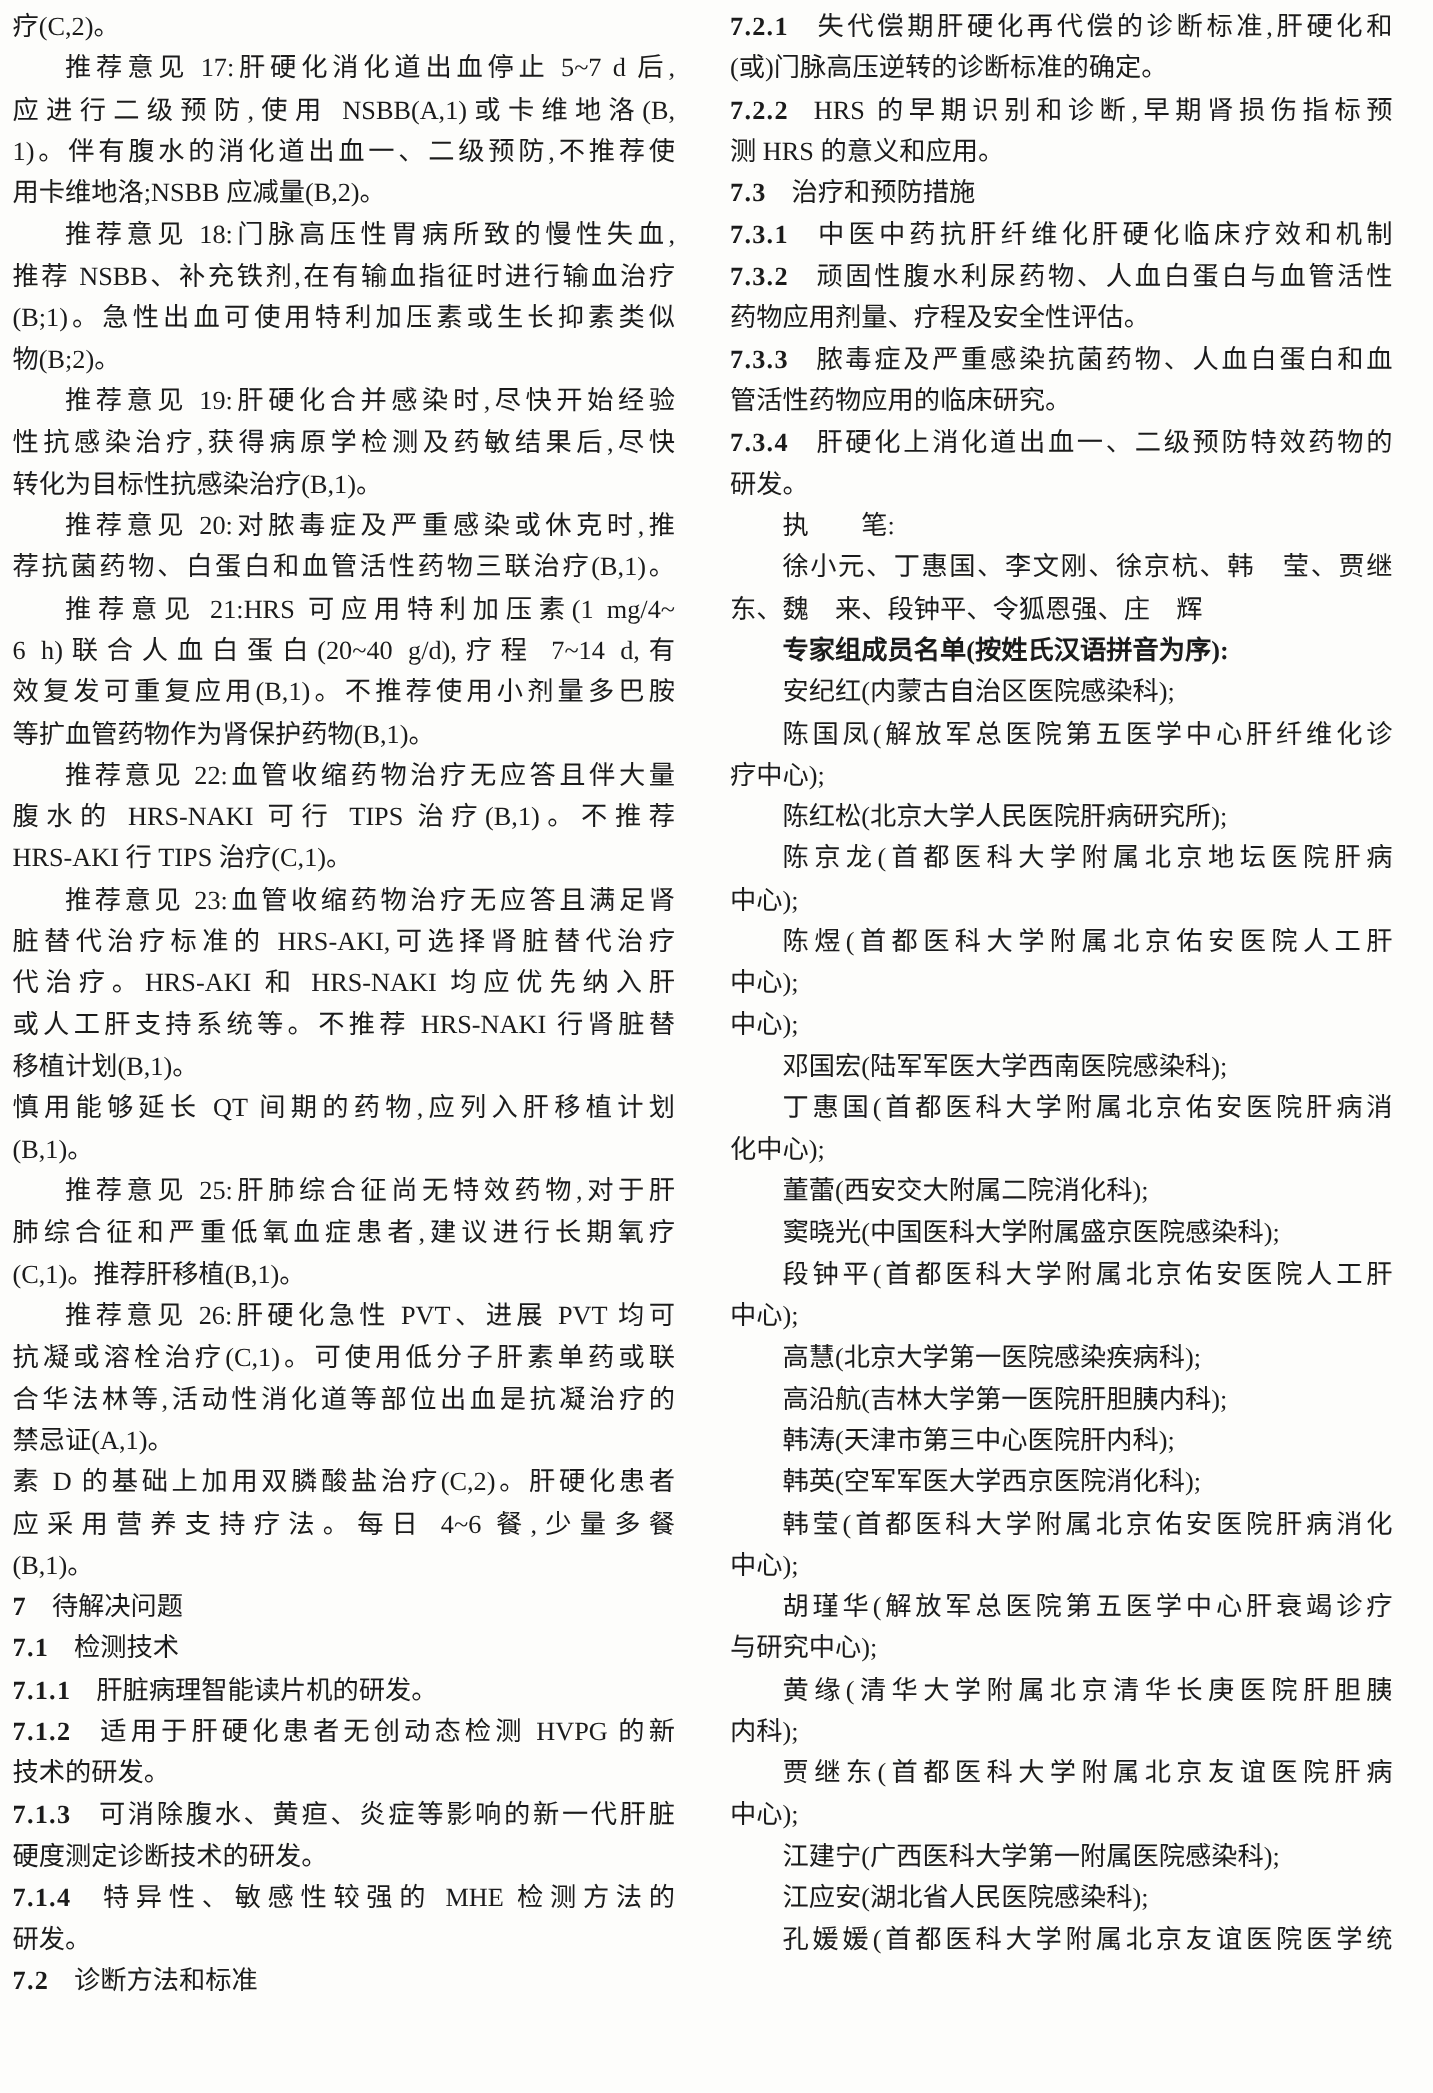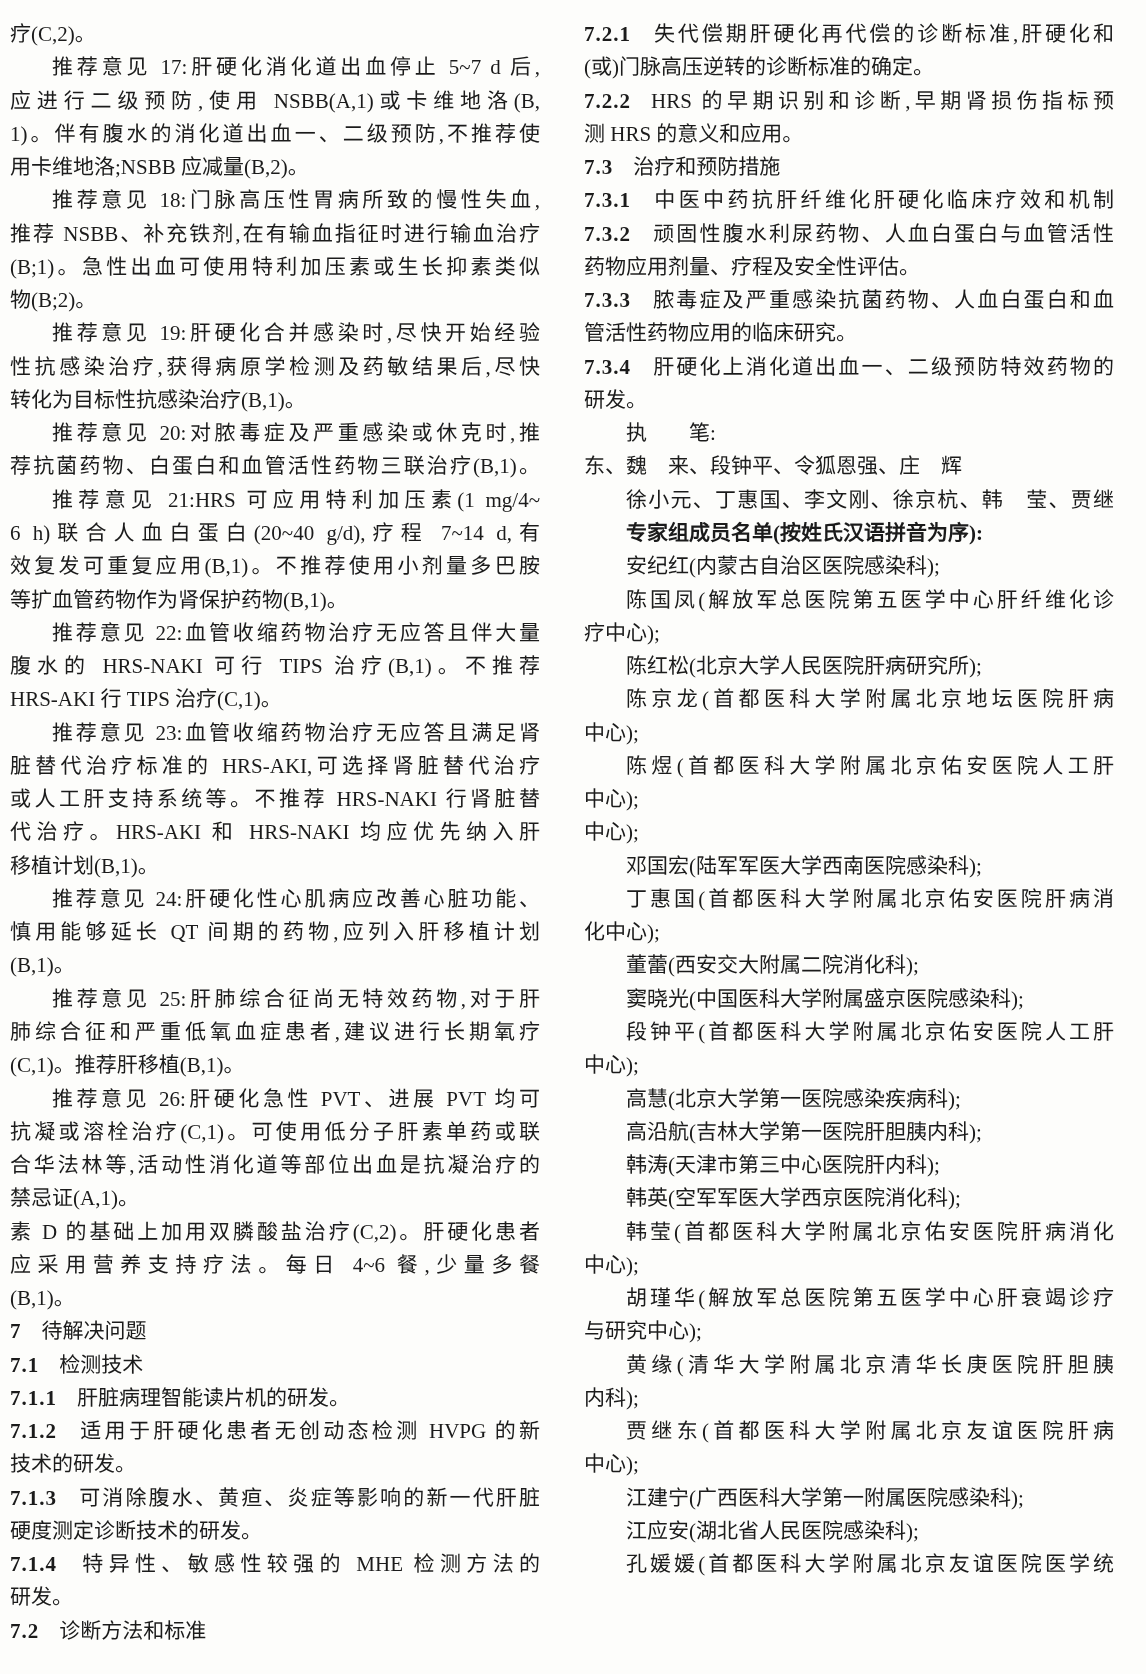--- a/index.html
+++ b/index.html
@@ -8,21 +8,21 @@
   }
   .page {
     position: relative;
     width: 1146px; height: 1674px;
     overflow: hidden;
     font-family: "Liberation Serif", "DejaVu Serif", serif;
     font-size: 21px;
   }
   .col {
     position: absolute;
-    top: 18px;
+    top: 5px;
     width: 530px;
   }
   .col-left  { left: 10px;  }
   .col-right { left: 584px; }
   .line {
     height: 33.28px;
     line-height: 33.28px;
     overflow: hidden;
     text-align: left;
   }
@@ -60,24 +60,23 @@
       <div class="line just"><span>荐抗菌药物、白蛋白和血管活性药物三联治疗(B,1)。</span></div>
       <div class="line ind just"><span>推荐意见 21:HRS 可应用特利加压素(1 mg/4~</span></div>
       <div class="line just"><span>6 h)联合人血白蛋白(20~40 g/d),疗程 7~14 d,有</span></div>
       <div class="line just"><span>效复发可重复应用(B,1)。不推荐使用小剂量多巴胺</span></div>
       <div class="line"><span>等扩血管药物作为肾保护药物(B,1)。</span></div>
       <div class="line ind just"><span>推荐意见 22:血管收缩药物治疗无应答且伴大量</span></div>
       <div class="line just"><span>腹水的 HRS-NAKI 可行 TIPS 治疗(B,1)。不推荐</span></div>
       <div class="line"><span>HRS-AKI 行 TIPS 治疗(C,1)。</span></div>
       <div class="line ind just"><span>推荐意见 23:血管收缩药物治疗无应答且满足肾</span></div>
       <div class="line just"><span>脏替代治疗标准的 HRS-AKI,可选择肾脏替代治疗</span></div>
+      <div class="line just"><span>代治疗。HRS-AKI 和 HRS-NAKI 均应优先纳入肝</span></div>
       <div class="line just"><span>或人工肝支持系统等。不推荐 HRS-NAKI 行肾脏替</span></div>
-      <div class="line just"><span>代治疗。HRS-AKI 和 HRS-NAKI 均应优先纳入肝</span></div>
       <div class="line"><span>移植计划(B,1)。</span></div>
-      <div class="line ind just"><span>推荐意见 24:肝硬化性心肌病应改善心脏功能、</span></div>
       <div class="line just"><span>慎用能够延长 QT 间期的药物,应列入肝移植计划</span></div>
       <div class="line"><span>(B,1)。</span></div>
       <div class="line ind just"><span>推荐意见 25:肝肺综合征尚无特效药物,对于肝</span></div>
       <div class="line just"><span>肺综合征和严重低氧血症患者,建议进行长期氧疗</span></div>
       <div class="line"><span>(C,1)。推荐肝移植(B,1)。</span></div>
       <div class="line ind just"><span>推荐意见 26:肝硬化急性 PVT、进展 PVT 均可</span></div>
       <div class="line just"><span>抗凝或溶栓治疗(C,1)。可使用低分子肝素单药或联</span></div>
       <div class="line just"><span>合华法林等,活动性消化道等部位出血是抗凝治疗的</span></div>
       <div class="line"><span>禁忌证(A,1)。</span></div>
       <div class="line just"><span>素 D 的基础上加用双膦酸盐治疗(C,2)。肝硬化患者</span></div>
@@ -101,22 +100,22 @@
       <div class="line"><span>测 HRS 的意义和应用。</span></div>
       <div class="line"><span class="num">7.3</span><span>治疗和预防措施</span></div>
       <div class="line just"><span class="num">7.3.1</span><span>中医中药抗肝纤维化肝硬化临床疗效和机制</span></div>
       <div class="line just"><span class="num">7.3.2</span><span>顽固性腹水利尿药物、人血白蛋白与血管活性</span></div>
       <div class="line"><span>药物应用剂量、疗程及安全性评估。</span></div>
       <div class="line just"><span class="num">7.3.3</span><span>脓毒症及严重感染抗菌药物、人血白蛋白和血</span></div>
       <div class="line"><span>管活性药物应用的临床研究。</span></div>
       <div class="line just"><span class="num">7.3.4</span><span>肝硬化上消化道出血一、二级预防特效药物的</span></div>
       <div class="line"><span>研发。</span></div>
       <div class="line ind"><span>执　　笔:</span></div>
+      <div class="line ind just"><span>徐小元、丁惠国、李文刚、徐京杭、韩　莹、贾继</span></div>
       <div class="line"><span>东、魏　来、段钟平、令狐恩强、庄　辉</span></div>
-      <div class="line ind just"><span>徐小元、丁惠国、李文刚、徐京杭、韩　莹、贾继</span></div>
       <div class="line ind hei"><span>专家组成员名单(按姓氏汉语拼音为序):</span></div>
       <div class="line ind"><span>安纪红(内蒙古自治区医院感染科);</span></div>
       <div class="line ind just"><span>陈国凤(解放军总医院第五医学中心肝纤维化诊</span></div>
       <div class="line"><span>疗中心);</span></div>
       <div class="line ind"><span>陈红松(北京大学人民医院肝病研究所);</span></div>
       <div class="line ind just"><span>陈京龙(首都医科大学附属北京地坛医院肝病</span></div>
       <div class="line"><span>中心);</span></div>
       <div class="line ind just"><span>陈煜(首都医科大学附属北京佑安医院人工肝</span></div>
       <div class="line"><span>中心);</span></div>
       <div class="line"><span>中心);</span></div>

